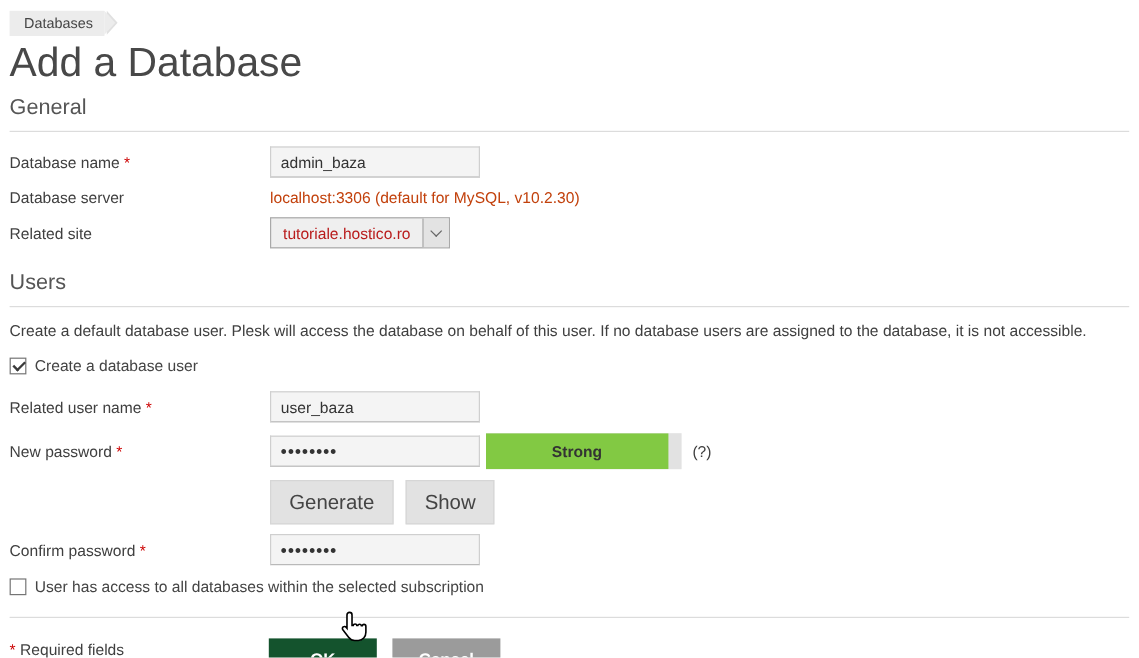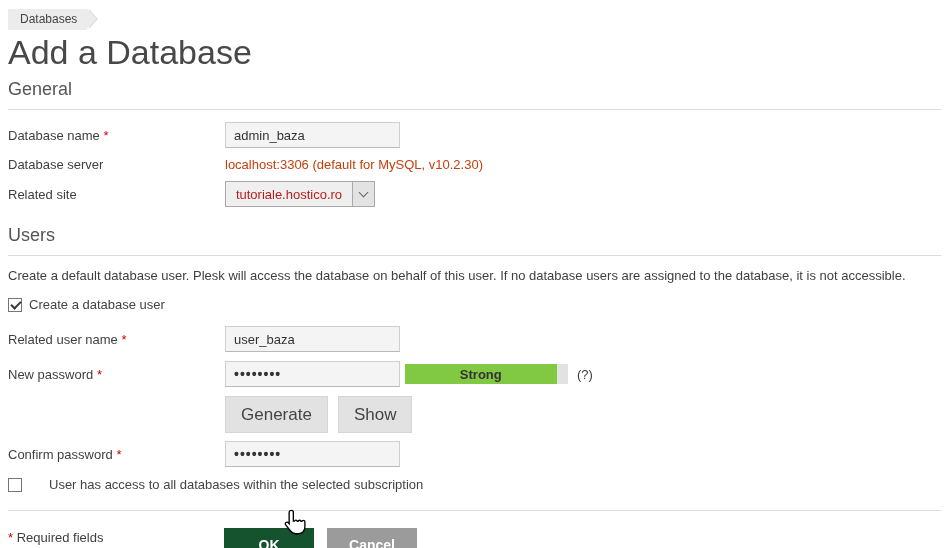--- a/index.html
+++ b/index.html
@@ -66,25 +66,25 @@
 
   .cb-row { display:flex; align-items:center; margin-bottom:14px; }
   .cb {
     width:14px; height:14px; flex:0 0 14px; background:#fff;
     border:1px solid #757575; margin-right:7px; position:relative; cursor:pointer;
   }
   .cb.checked::after {
     content:''; position:absolute; left:2px; top:2px; width:8px; height:4px;
     border-left:2px solid #3a3a3a; border-bottom:2px solid #3a3a3a; transform:rotate(-45deg);
   }
-  .cb-row.second { margin-bottom:0; margin-top:10px;gap:20px; }
+  .cb-row.second { margin-bottom:0; margin-top:10px; }
 
   
   .strength {
-    width:163px; height:20px; background:#e2e2e2; margin-left:5px; position:relative; overflow:hidden;
+    width:163px; height:30px; background:#e2e2e2; margin-left:5px; position:relative; overflow:hidden;
   }
   .strength-fill {
     height:100%; display:flex; align-items:center; justify-content:center;
     color:#333; font-weight:bold;
   }
   .help { margin-left:9px; color:#3f3f3f; cursor:pointer; }
 
   .btn-small {
     height:37px; padding:0 15px; margin-right:10px;
     background:#e2e2e2; border:1px solid #d6d6d6; color:#444;

